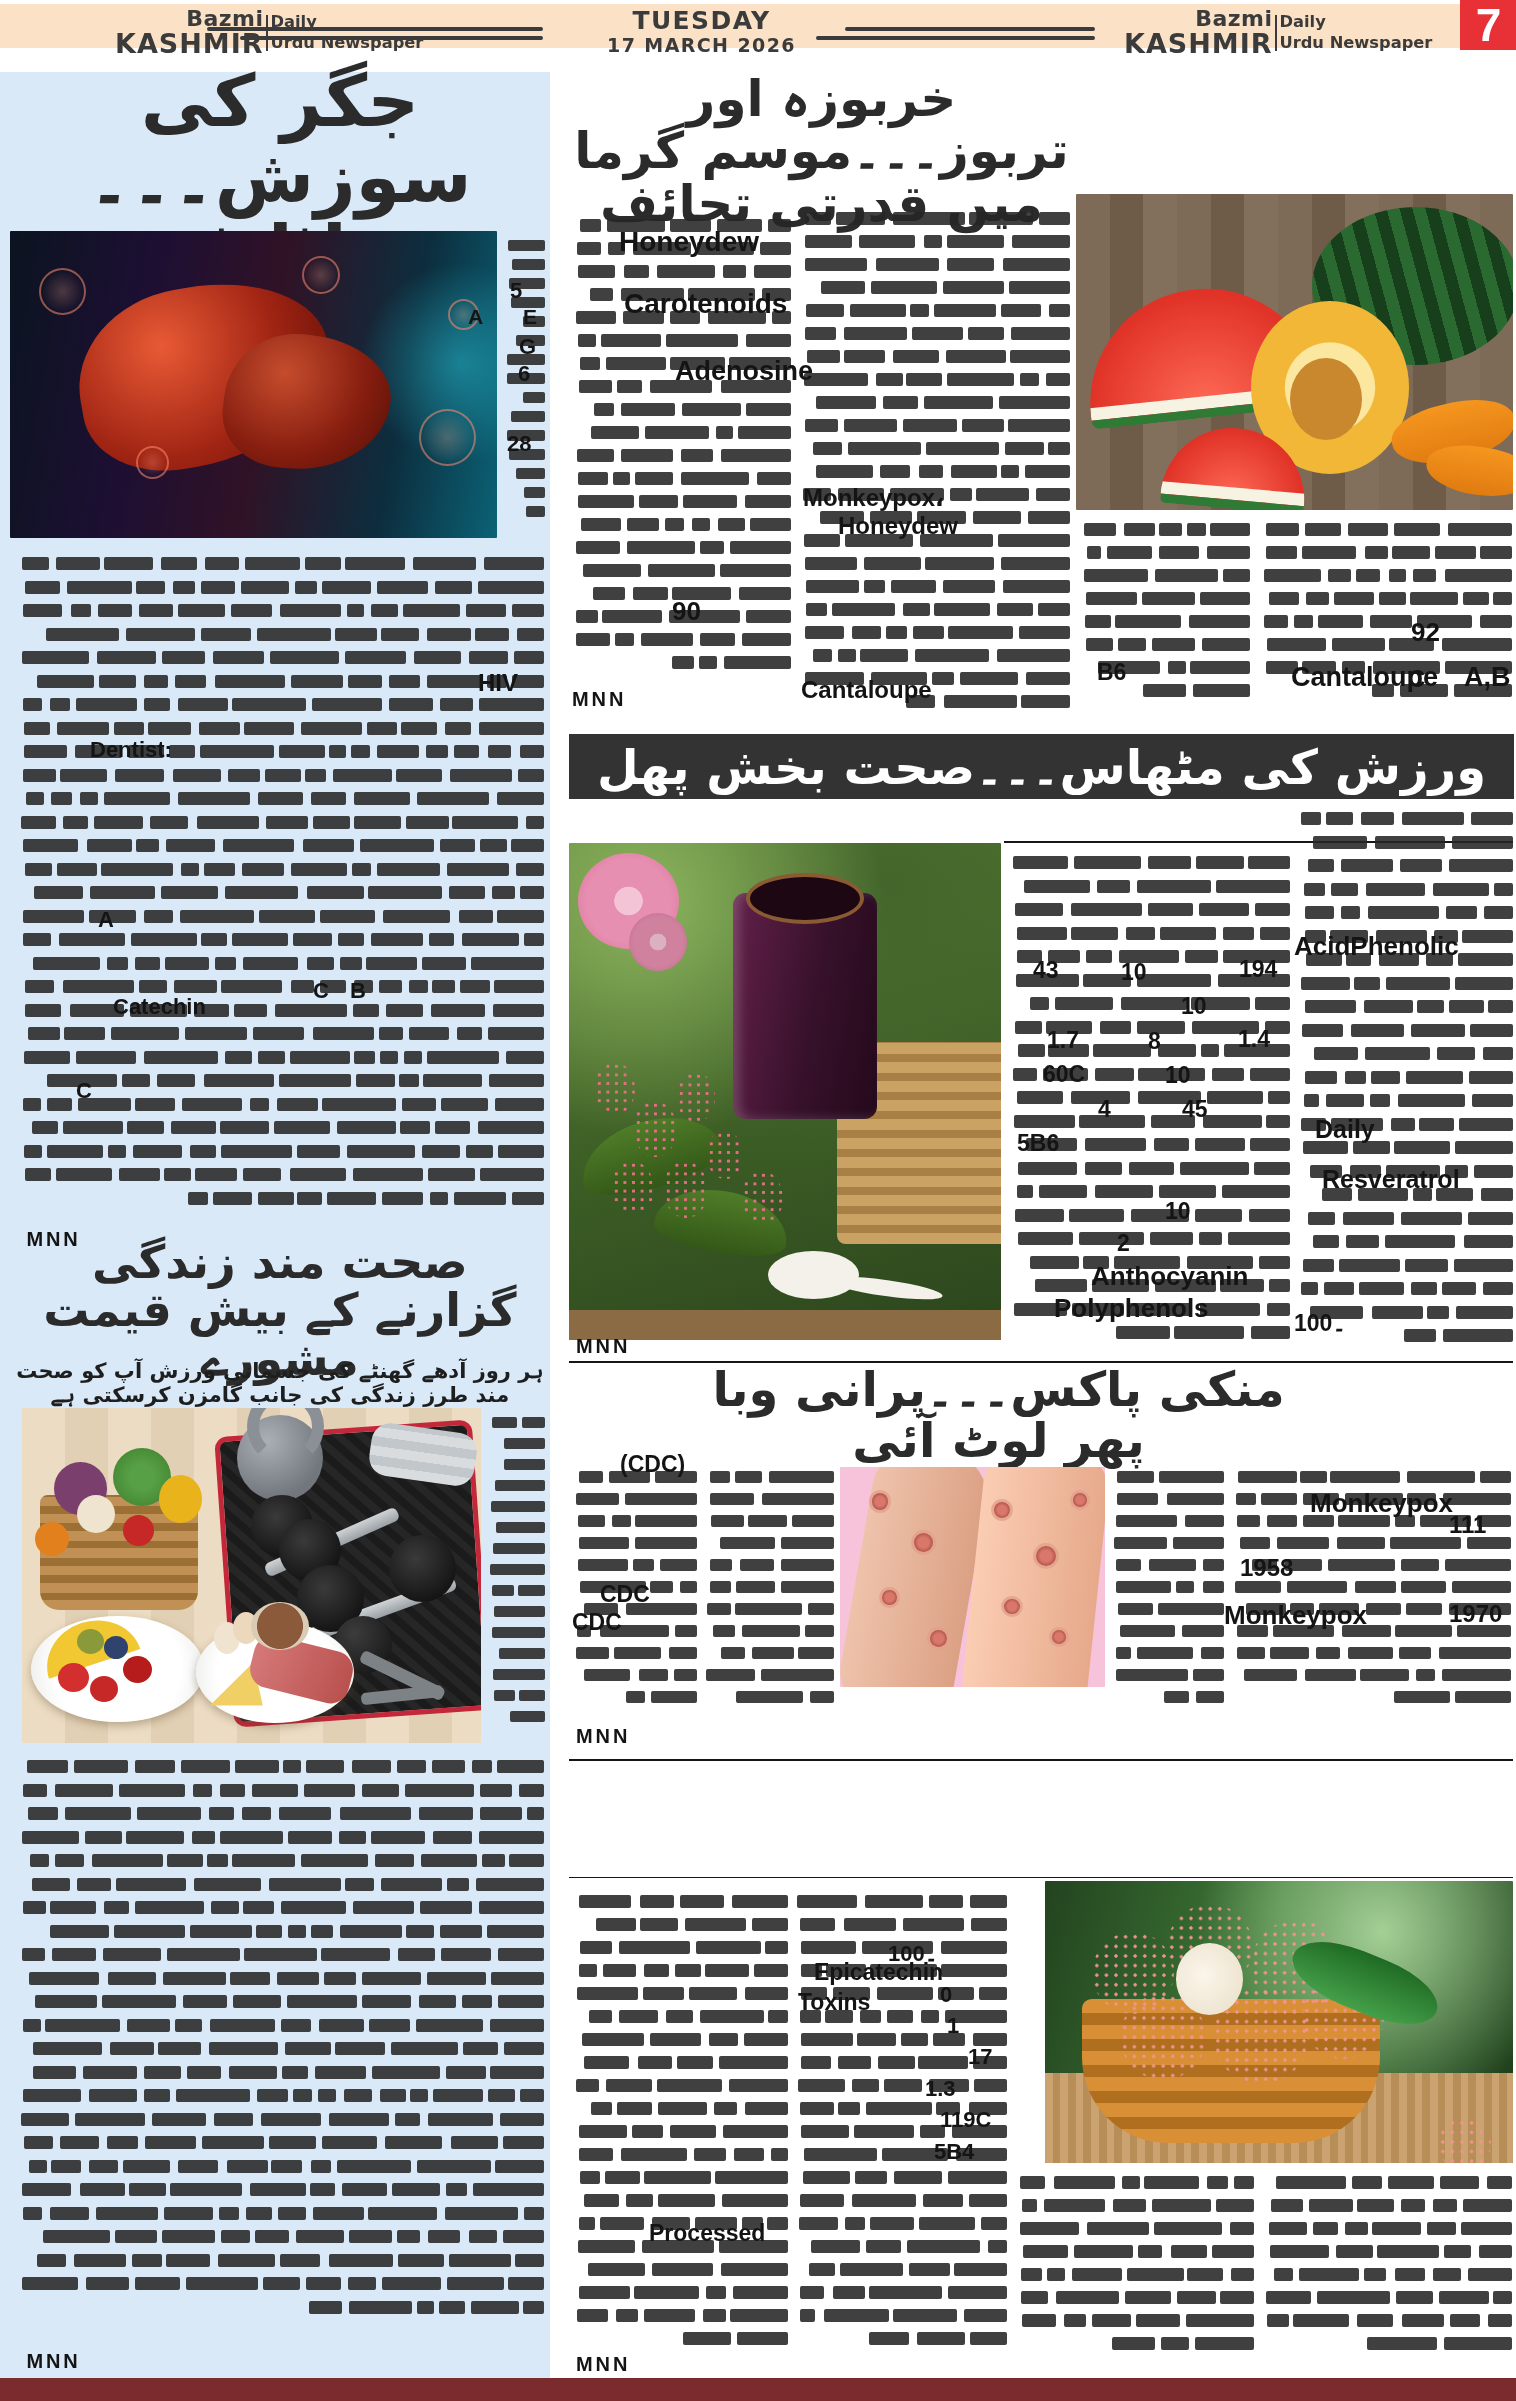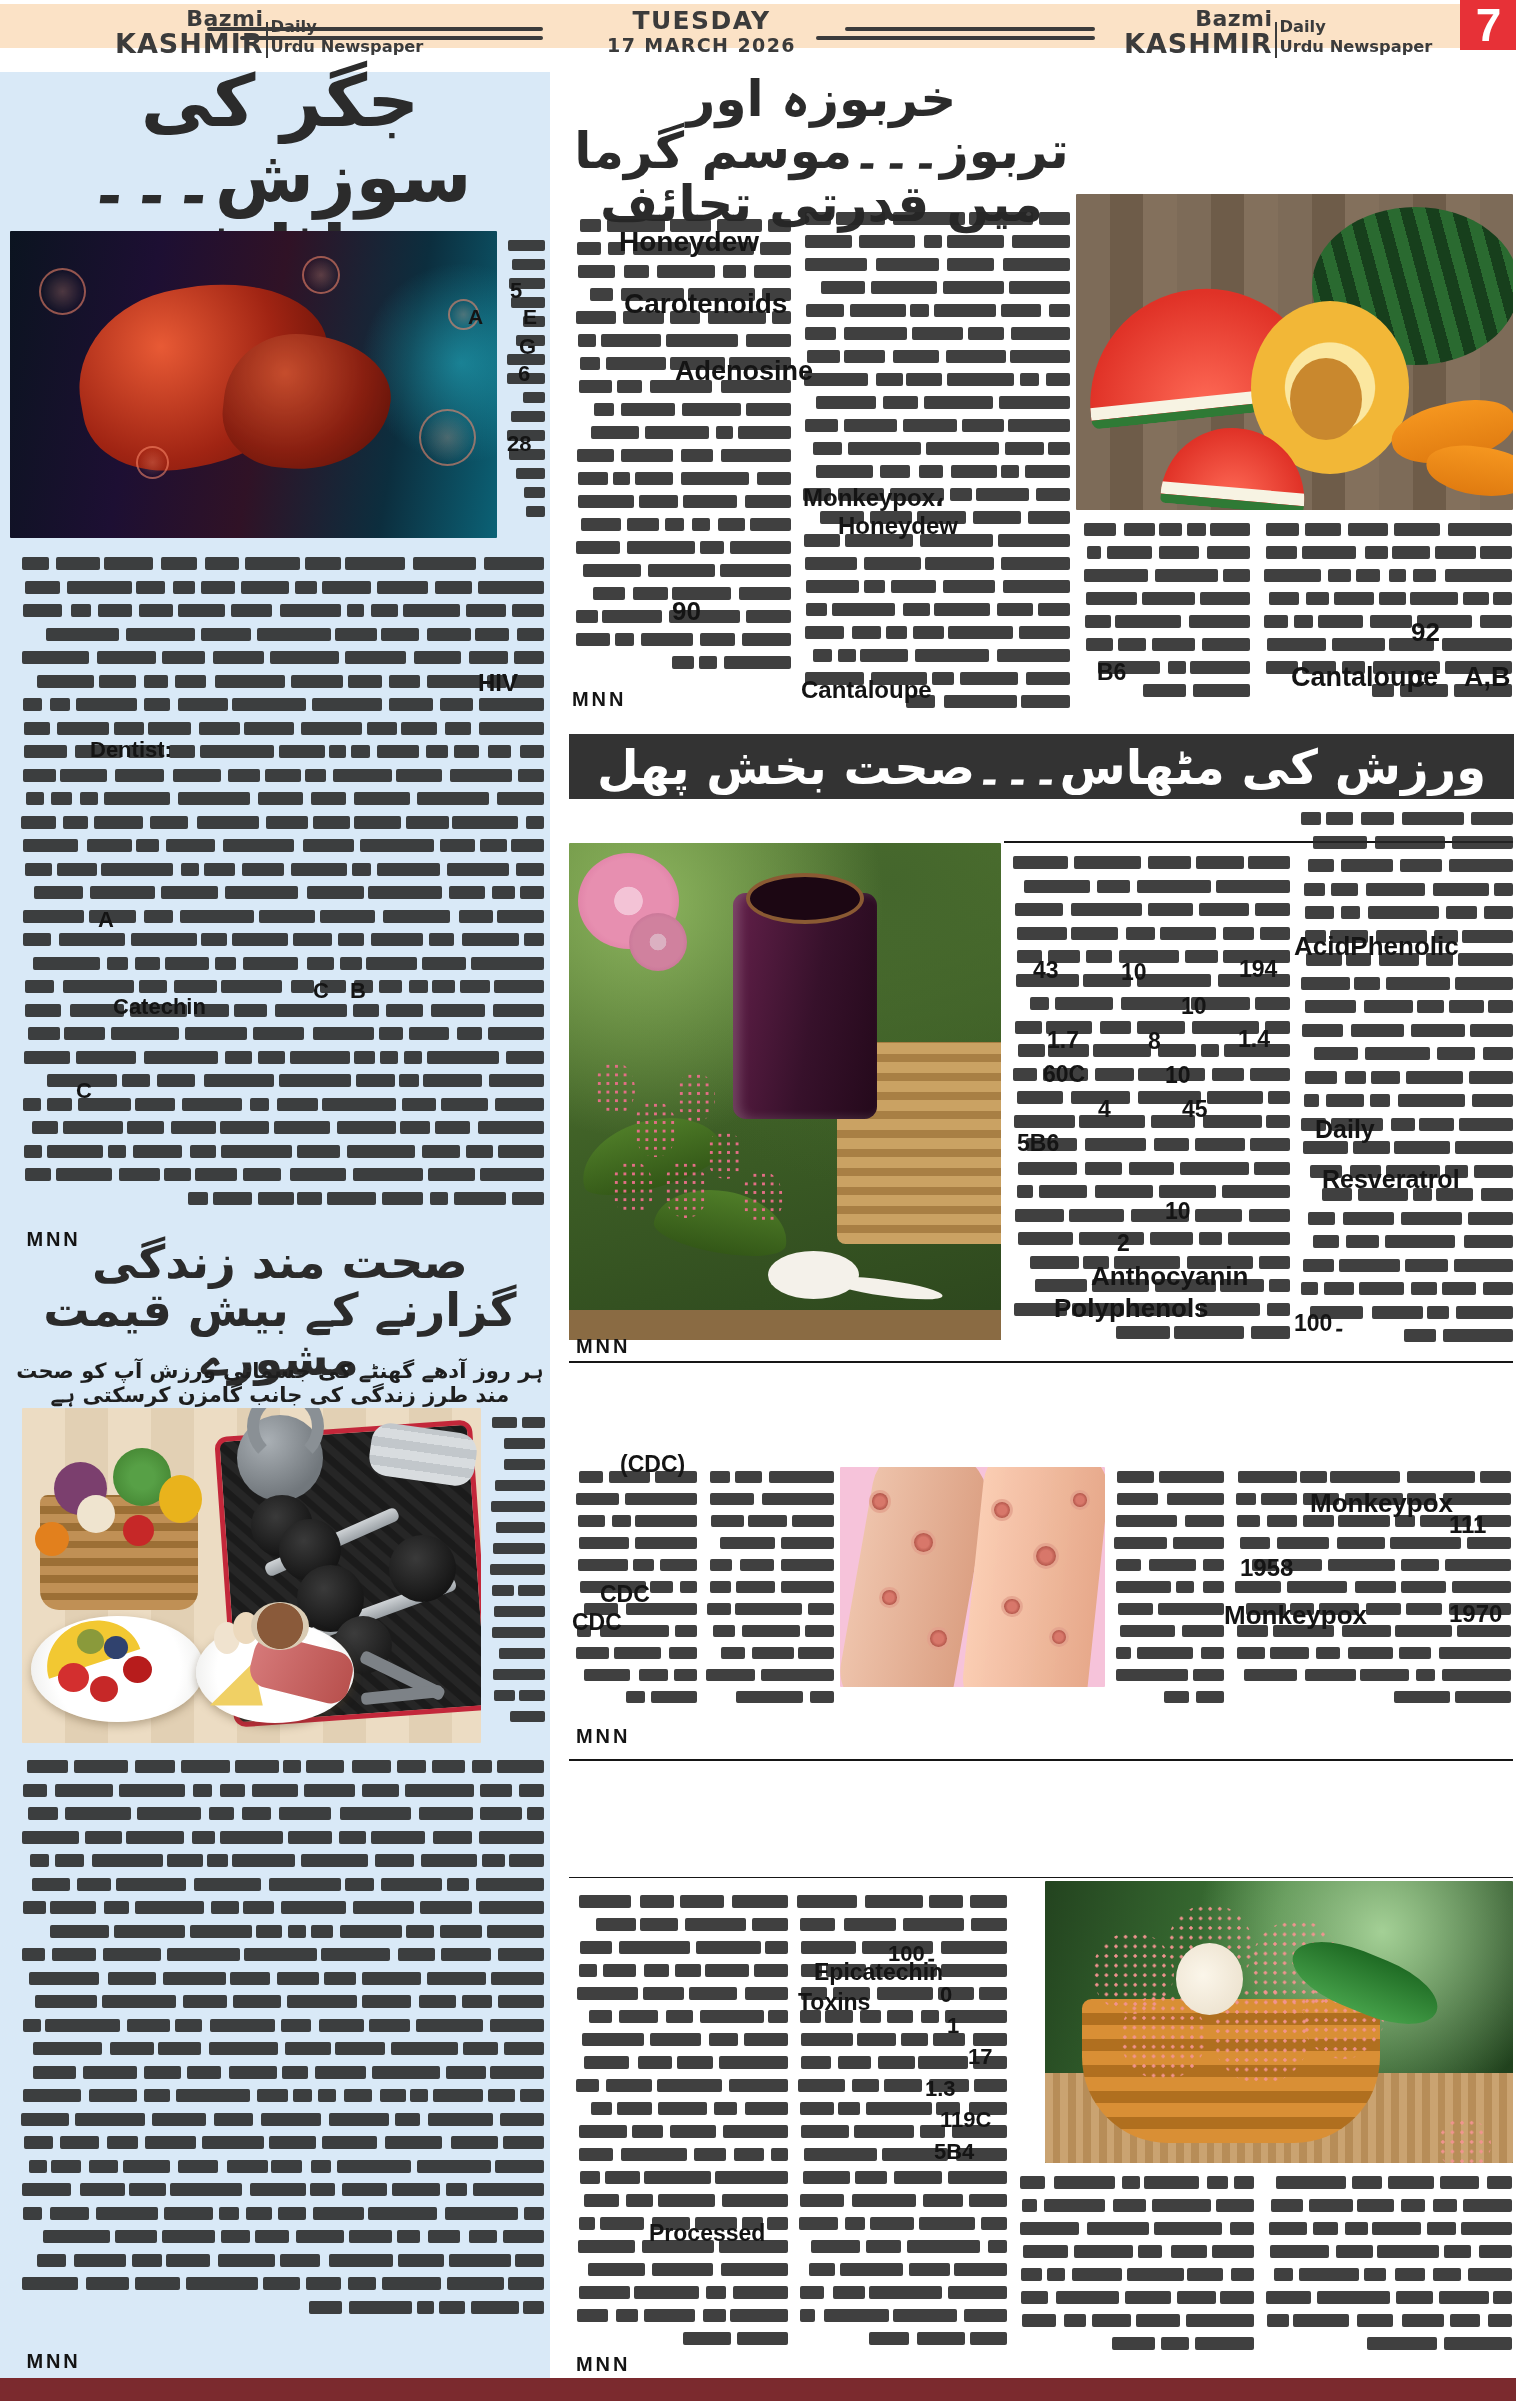--- a/index.html
+++ b/index.html
@@ -3,21 +3,21 @@
 <meta charset="utf-8">
 <style>
   html,body{margin:0;padding:0;background:#fff;}
   body{width:1516px;height:2401px;position:relative;overflow:hidden;
        font-family:"DejaVu Sans","Liberation Sans",sans-serif;color:#222;}
   .abs{position:absolute;}
   .page{position:absolute;inset:0;background:#fff;}
 
   
   .masthead{left:0;top:3.8px;width:1516px;height:44px;background:#fbe2c6;}
-  .logo{display:flex;align-items:flex-end;gap:2px;}
+  .logo{display:flex;align-items:center;gap:2px;}
   .logo .nm{text-align:right;font-weight:bold;color:#3b3b3b;line-height:1.02;}
   .logo .nm .l1{font-size:22px;letter-spacing:0.5px;}
   .logo .nm .l2{font-size:27px;letter-spacing:1px;}
   .logo .bar{width:2.9px;height:36px;background:#3b3b3b;}
   .logo .tag{font-weight:bold;color:#3b3b3b;line-height:1.25;}
   .logo .tag .t1{font-size:16.3px;}
   .logo .tag .t2{font-size:16.3px;}
   .dateblock{text-align:center;color:#3b3b3b;font-weight:bold;line-height:1.15;}
   .dateblock .d1{font-size:25px;letter-spacing:1.4px;}
   .dateblock .d2{font-size:19px;letter-spacing:1.4px;}
@@ -1671,20 +1671,21 @@
         <span class="w" style="width: 51px; height: 13px; margin-left: 8.6px;"></span>
         <span class="w" style="width: 53px; height: 13px; margin-left: 4.8px;"></span>
       </div>
       <div class="frow" style="height: 23.5px;">
         <span class="w" style="width: 70px; height: 13px; margin-left: 7.2px;"></span>
         <span class="w" style="width: 32px; height: 13px; margin-left: 8.6px;"></span>
       </div>
     </div>
 
   <div class="abs rule" style="left:569px;top:1361px;width:944px;height:1.9px;"></div>
+  <div class="abs headline urdu" style="left:672px;top:1374px;width:653px;height:81px;font-size:48px;">منکی پاکس۔۔۔پرانی وبا پھر لوٹ آئی</div>
 
   <div class="abs photo ph-arm" style="left:840px;top:1467px;width:265px;height:220px;">
     <div class="arm" style="left:6%;top:-8%;width:115px;height:269px;transform:rotate(10deg);"></div>
     <div class="arm" style="left:50%;top:-10%;width:125px;height:279px;transform:rotate(6deg);filter:brightness(1.05);"></div>
     <div class="pox" style="left:12%;top:12%;width:16.3px;height:16.3px;"></div>
     <div class="pox" style="left:28%;top:30%;width:19px;height:19px;"></div>
     <div class="pox" style="left:16%;top:56%;width:14.4px;height:14.4px;"></div>
     <div class="pox" style="left:34%;top:74%;width:17.3px;height:17.3px;"></div>
     <div class="pox" style="left:58%;top:16%;width:16.3px;height:16.3px;"></div>
     <div class="pox" style="left:74%;top:36%;width:20px;height:20px;"></div>

